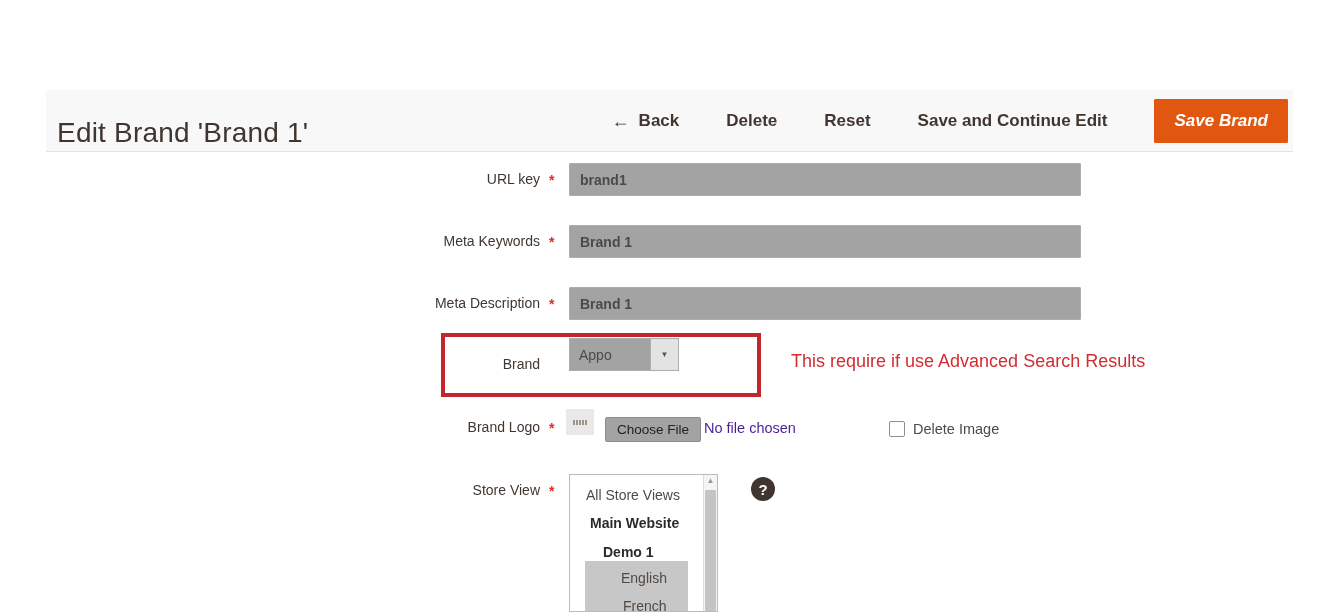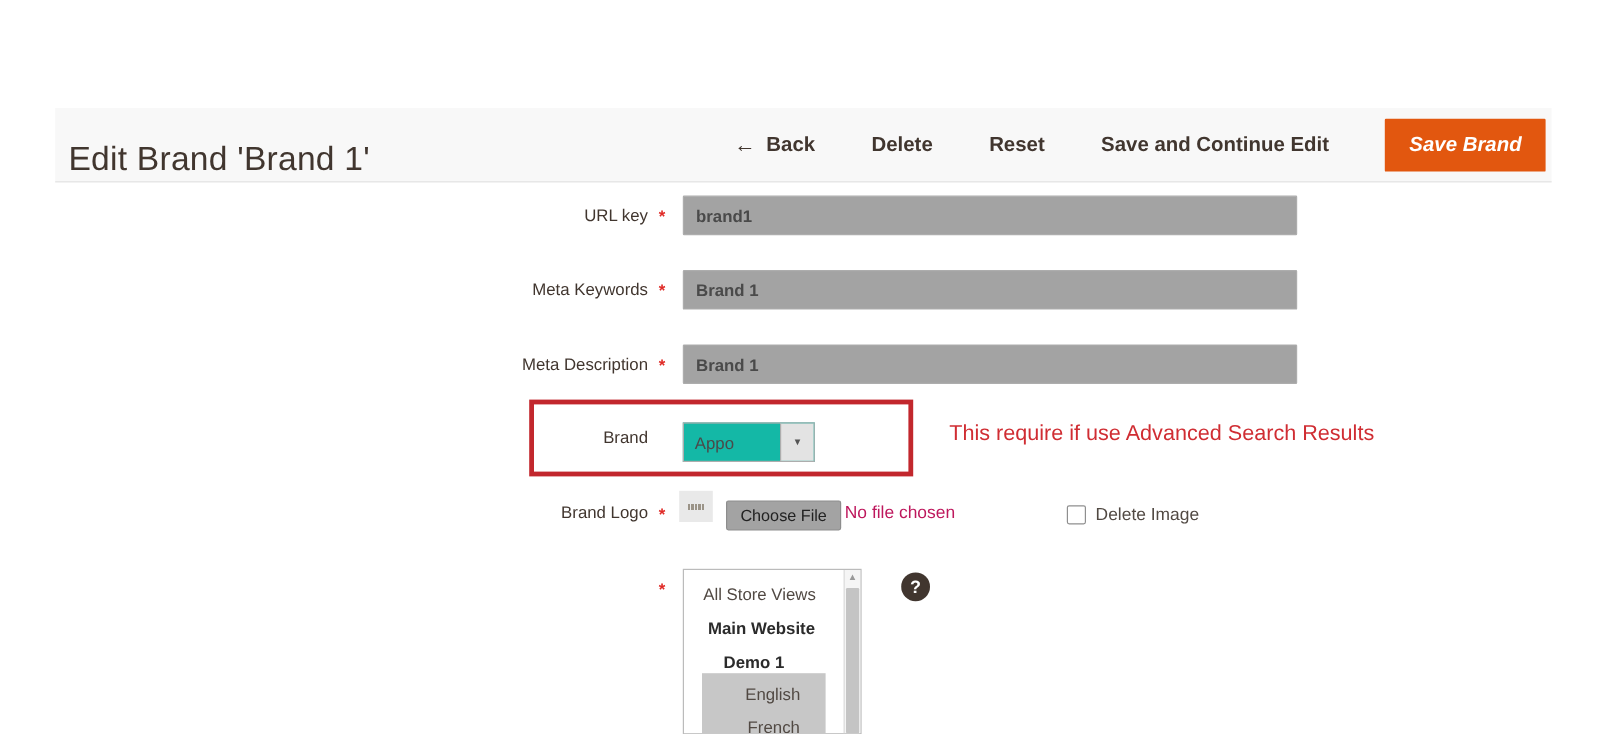--- a/index.html
+++ b/index.html
@@ -53,22 +53,22 @@
     position:absolute; left:441px; top:333px; width:320px; height:64px;
     border:4px solid #c2272d; background:transparent;
   }
   .annotation-text {
     position:absolute; left:791px; top:351px;
     font-size:18px; color:#d02d33; white-space:nowrap;
   }
 
   
   .brand-select {
-    position:absolute; left:569px; top:352px; width:110px; height:33px;
-    border:1px solid #adadad; background:#14b8a6; display:flex; cursor:pointer;
+    position:absolute; left:569px; top:338px; width:110px; height:33px;
+    border:1px solid #adadad; background:#a3a3a3; display:flex; cursor:pointer;
   }
   .brand-select-value {
     flex:1; display:flex; align-items:center; padding-left:9px;
     font-size:14px; color:#4a4a4a;
   }
   .brand-select-arrow {
     width:28px; background:#e3e3e3; border-left:1px solid #adadad;
     display:flex; align-items:center; justify-content:center;
     font-size:8px; color:#555;
   }
@@ -78,21 +78,21 @@
     position:absolute; left:566px; top:409px; width:28px; height:26px;
     background:#e9e9e9;
     display:flex; align-items:center; justify-content:center;
   }
   .logo-thumb-smudge { width:14px; height:5px; background:repeating-linear-gradient(90deg,#9b9488 0 2px,#e9e9e9 2px 3px); }
   .file-btn {
     position:absolute; left:605px; top:417px; height:25px; padding:0 11px;
     border:1px solid #8d8d8d; border-radius:2px; background:#a3a3a3; cursor:pointer;
     font-family:"Liberation Sans", sans-serif; font-size:13.5px; color:#222;
   }
-  .no-file { position:absolute; left:704px; top:420px; font-size:14.5px; color:#be185d;text-align:right; }
+  .no-file { position:absolute; left:704px; top:420px; font-size:14.5px; color:#4c1d95;text-align:right; }
   .checkbox {
     position:absolute; left:889px; top:421px; width:16px; height:16px;
     border:1px solid #8f8f8f; border-radius:2px; background:#fff; cursor:pointer;
   }
   .checkbox-label { position:absolute; left:913px; top:421px; font-size:14.5px; color:#514943; }
 
   
   .store-select {
     position:absolute; left:569px; top:474px; width:149px; height:138px;
     border:1px solid #bbb; background:#fff; overflow:hidden;
@@ -158,20 +158,21 @@
   <span class="field-label" style="top:419px">Brand Logo</span>
   <span class="req-star" style="top:420px">*</span>
   <div class="logo-thumb">
     <span class="logo-thumb-smudge"></span>
   </div>
   <button class="file-btn">Choose File</button>
   <span class="no-file">No file chosen</span>
   <span class="checkbox"></span>
   <span class="checkbox-label">Delete Image</span>
 
+  <span class="field-label" style="top:482px">Store View</span>
   <span class="req-star" style="top:483px">*</span>
   <div class="store-select">
     <div class="sel-block"></div>
     <span class="opt" style="left:16px; top:12px">All Store Views</span>
     <span class="opt bold" style="left:20px; top:40px">Main Website</span>
     <span class="opt bold" style="left:33px; top:69px">Demo 1</span>
     <span class="opt" style="left:51px; top:95px">English</span>
     <span class="opt" style="left:53px; top:123px">French</span>
     <div class="scrollbar">
       <span class="scroll-up">▲</span>

